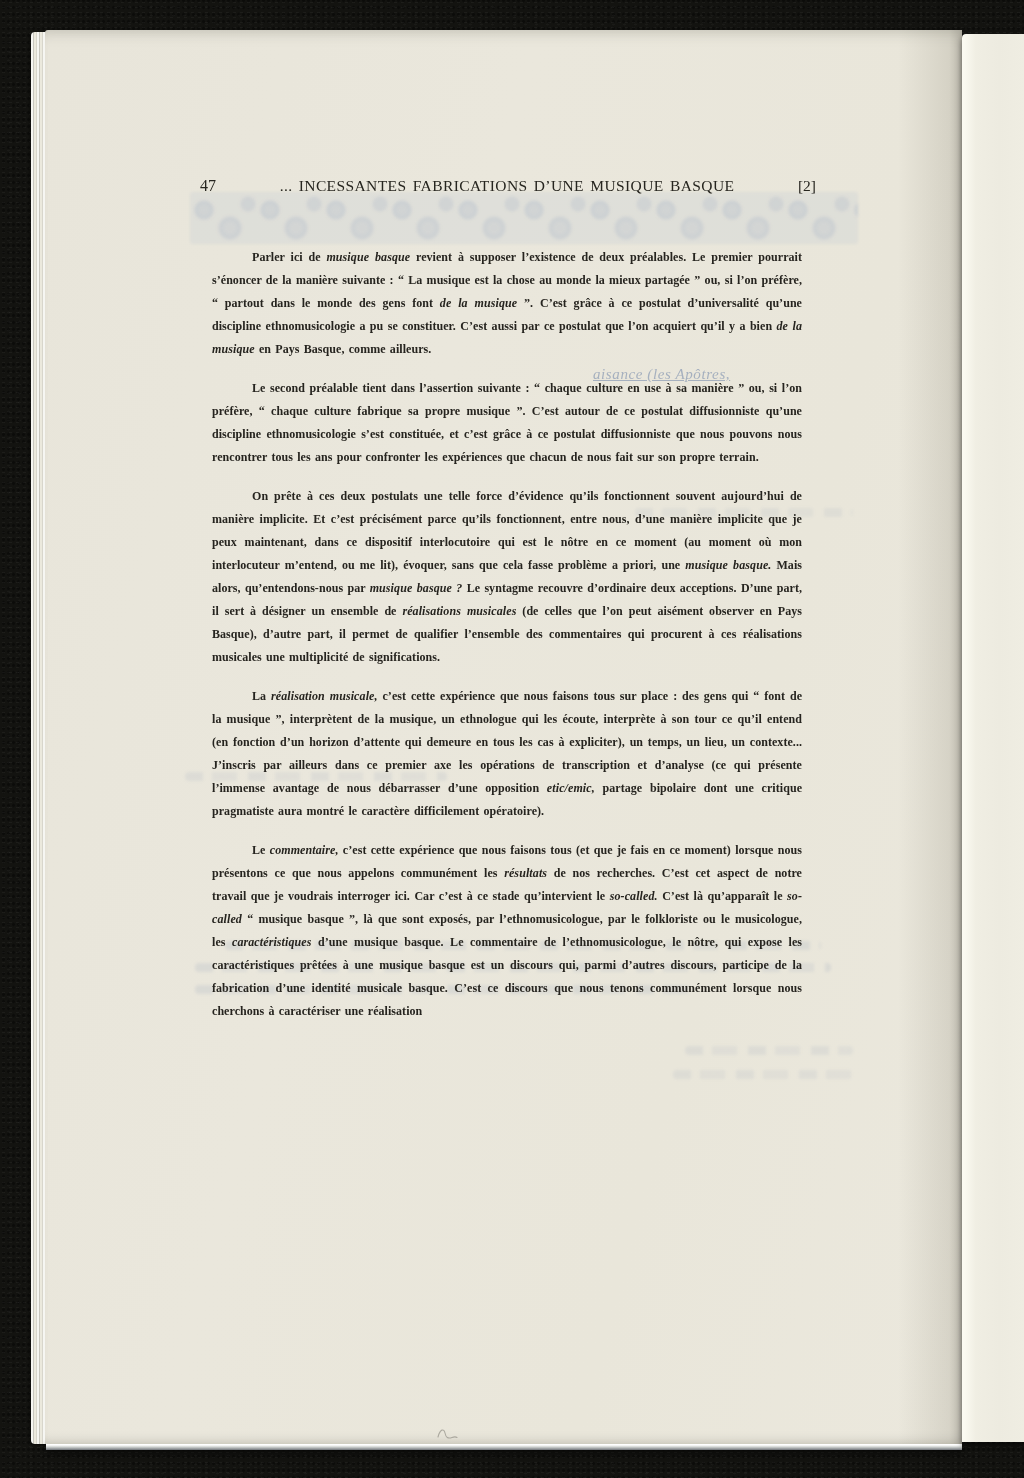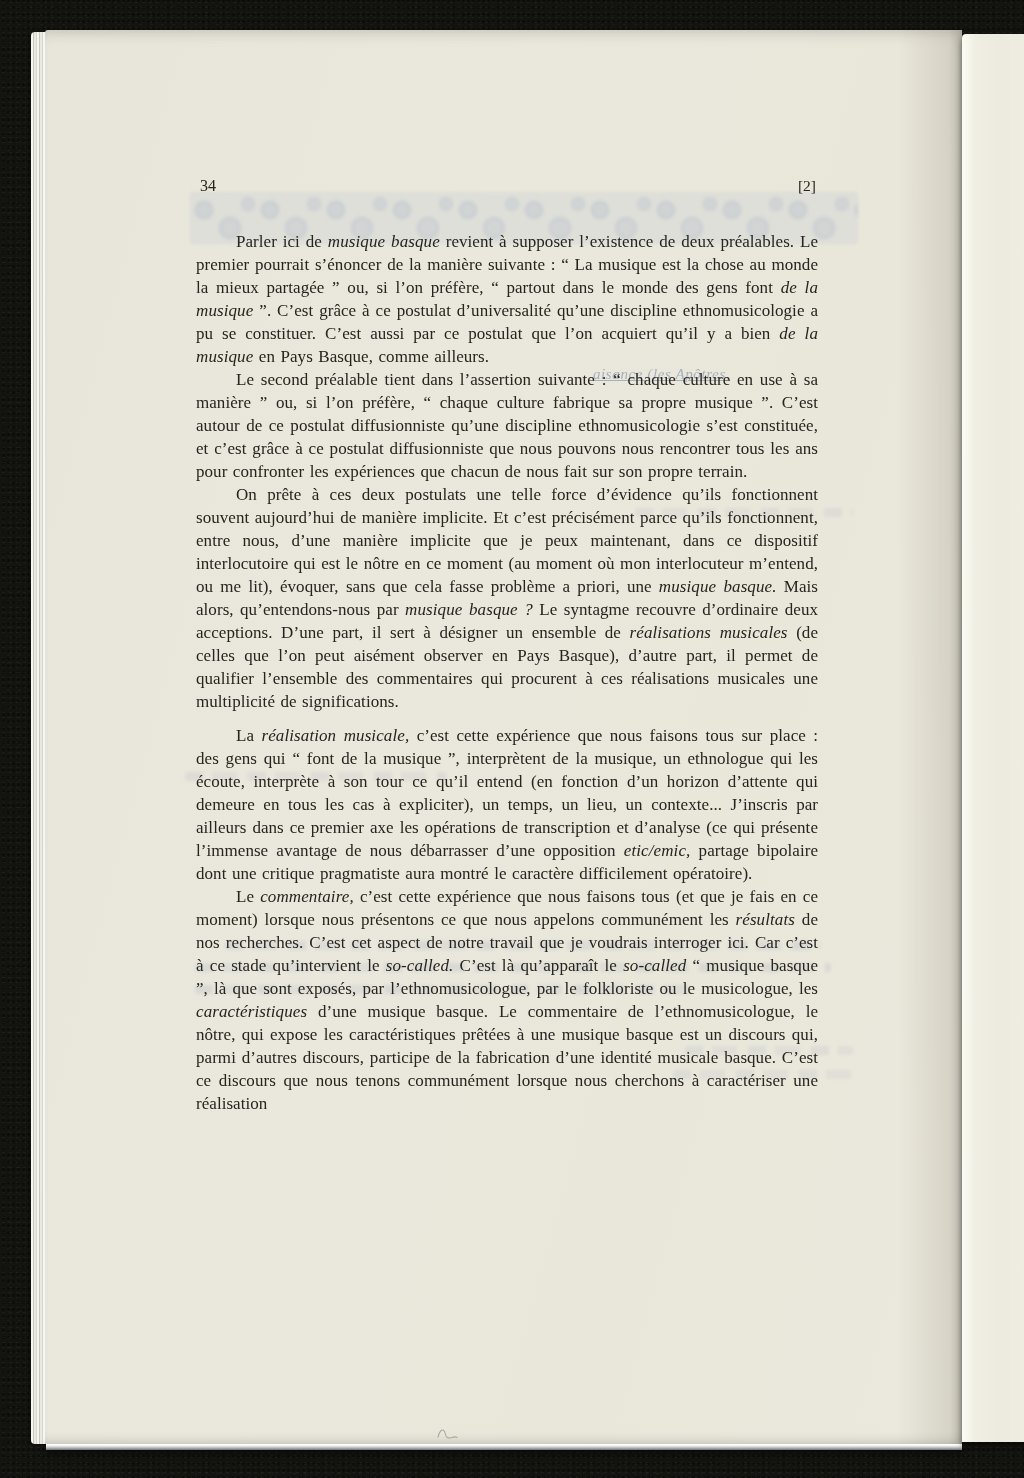--- a/index.html
+++ b/index.html
@@ -100,24 +100,24 @@
   }
   .running-head .marker{
     position:absolute;right:2px;top:0;font-size:15.5px;
   }
   
   .text-block{
     position:absolute;left:151px;top:200px;width:622px;
     color:#26241f;
   }
   .para{
-    margin:0;
-    font-size:17px;line-height:23px;
+    margin:16px;
+    font-size:12px;line-height:23px;
     text-align:justify;text-indent:40px;
-    word-spacing:1.2px;letter-spacing:.05px;
+    word-spacing:1.2px;letter-spacing:.05px;font-weight:bold;
   }
   .para i{letter-spacing:.1px;}
   .space-before{margin-top:11px;}
   
   .squiggle{position:absolute;left:390px;top:1396px;opacity:.65;}
 </style>
 </head>
 <body>
 
 <div class="scan">
@@ -131,21 +131,22 @@
     <div class="showthrough-frag">aisance (les Apôtres,</div>
     <div class="smudge s1"></div>
     <div class="smudge s2"></div>
     <div class="smudge s3"></div>
     <div class="smudge s4"></div>
     <div class="smudge s5"></div>
     <div class="smudge s6"></div>
     <div class="smudge s7"></div>
 
     <div class="running-head">
-      <span class="pageno">34</span>
+      <span class="pageno">47</span>
+      <span class="title">... INCESSANTES FABRICATIONS D’UNE MUSIQUE BASQUE</span>
       <span class="marker">[2]</span>
     </div>
 
     <div class="text-block">
         <p class="para"><span>Parler ici de </span><i>musique basque</i><span> revient à supposer l’existence de deux préalables. Le premier pourrait s’énoncer de la manière suivante : “ La musique est la chose au monde la mieux partagée ” ou, si l’on préfère, “ partout dans le monde des gens font </span><i>de la musique</i><span> ”. C’est grâce à ce postulat d’universalité qu’une discipline ethnomusicologie a pu se constituer. C’est aussi par ce postulat que l’on acquiert qu’il y a bien </span><i>de la musique</i><span> en Pays Basque, comme ailleurs.</span></p>
         <p class="para"><span>Le second préalable tient dans l’assertion suivante : “ chaque culture en use à sa manière ” ou, si l’on préfère, “ chaque culture fabrique sa propre musique ”. C’est autour de ce postulat diffusionniste qu’une discipline ethnomusicologie s’est constituée, et c’est grâce à ce postulat diffusionniste que nous pouvons nous rencontrer tous les ans pour confronter les expériences que chacun de nous fait sur son propre terrain.</span></p>
         <p class="para"><span>On prête à ces deux postulats une telle force d’évidence qu’ils fonctionnent souvent aujourd’hui de manière implicite. Et c’est précisément parce qu’ils fonctionnent, entre nous, d’une manière implicite que je peux maintenant, dans ce dispositif interlocutoire qui est le nôtre en ce moment (au moment où mon interlocuteur m’entend, ou me lit), évoquer, sans que cela fasse problème a priori, une </span><i>musique basque.</i><span> Mais alors, qu’entendons-nous par </span><i>musique basque ?</i><span> Le syntagme recouvre d’ordinaire deux acceptions. D’une part, il sert à désigner un ensemble de </span><i>réalisations musicales</i><span> (de celles que l’on peut aisément observer en Pays Basque), d’autre part, il permet de qualifier l’ensemble des commentaires qui procurent à ces réalisations musicales une multiplicité de significations.</span></p>
         <p class="para space-before"><span>La </span><i>réalisation musicale,</i><span> c’est cette expérience que nous faisons tous sur place : des gens qui “ font de la musique ”, interprètent de la musique, un ethnologue qui les écoute, interprète à son tour ce qu’il entend (en fonction d’un horizon d’attente qui demeure en tous les cas à expliciter), un temps, un lieu, un contexte... J’inscris par ailleurs dans ce premier axe les opérations de transcription et d’analyse (ce qui présente l’immense avantage de nous débarrasser d’une opposition </span><i>etic/emic,</i><span> partage bipolaire dont une critique pragmatiste aura montré le caractère difficilement opératoire).</span></p>
         <p class="para"><span>Le </span><i>commentaire,</i><span> c’est cette expérience que nous faisons tous (et que je fais en ce moment) lorsque nous présentons ce que nous appelons communément les </span><i>résultats</i><span> de nos recherches. C’est cet aspect de notre travail que je voudrais interroger ici. Car c’est à ce stade qu’intervient le </span><i>so-called.</i><span> C’est là qu’apparaît le </span><i>so-called</i><span> “ musique basque ”, là que sont exposés, par l’ethnomusicologue, par le folkloriste ou le musicologue, les </span><i>caractéristiques</i><span> d’une musique basque. Le commentaire de l’ethnomusicologue, le nôtre, qui expose les caractéristiques prêtées à une musique basque est un discours qui, parmi d’autres discours, participe de la fabrication d’une identité musicale basque. C’est ce discours que nous tenons communément lorsque nous cherchons à caractériser une réalisation</span></p>
       </div>

